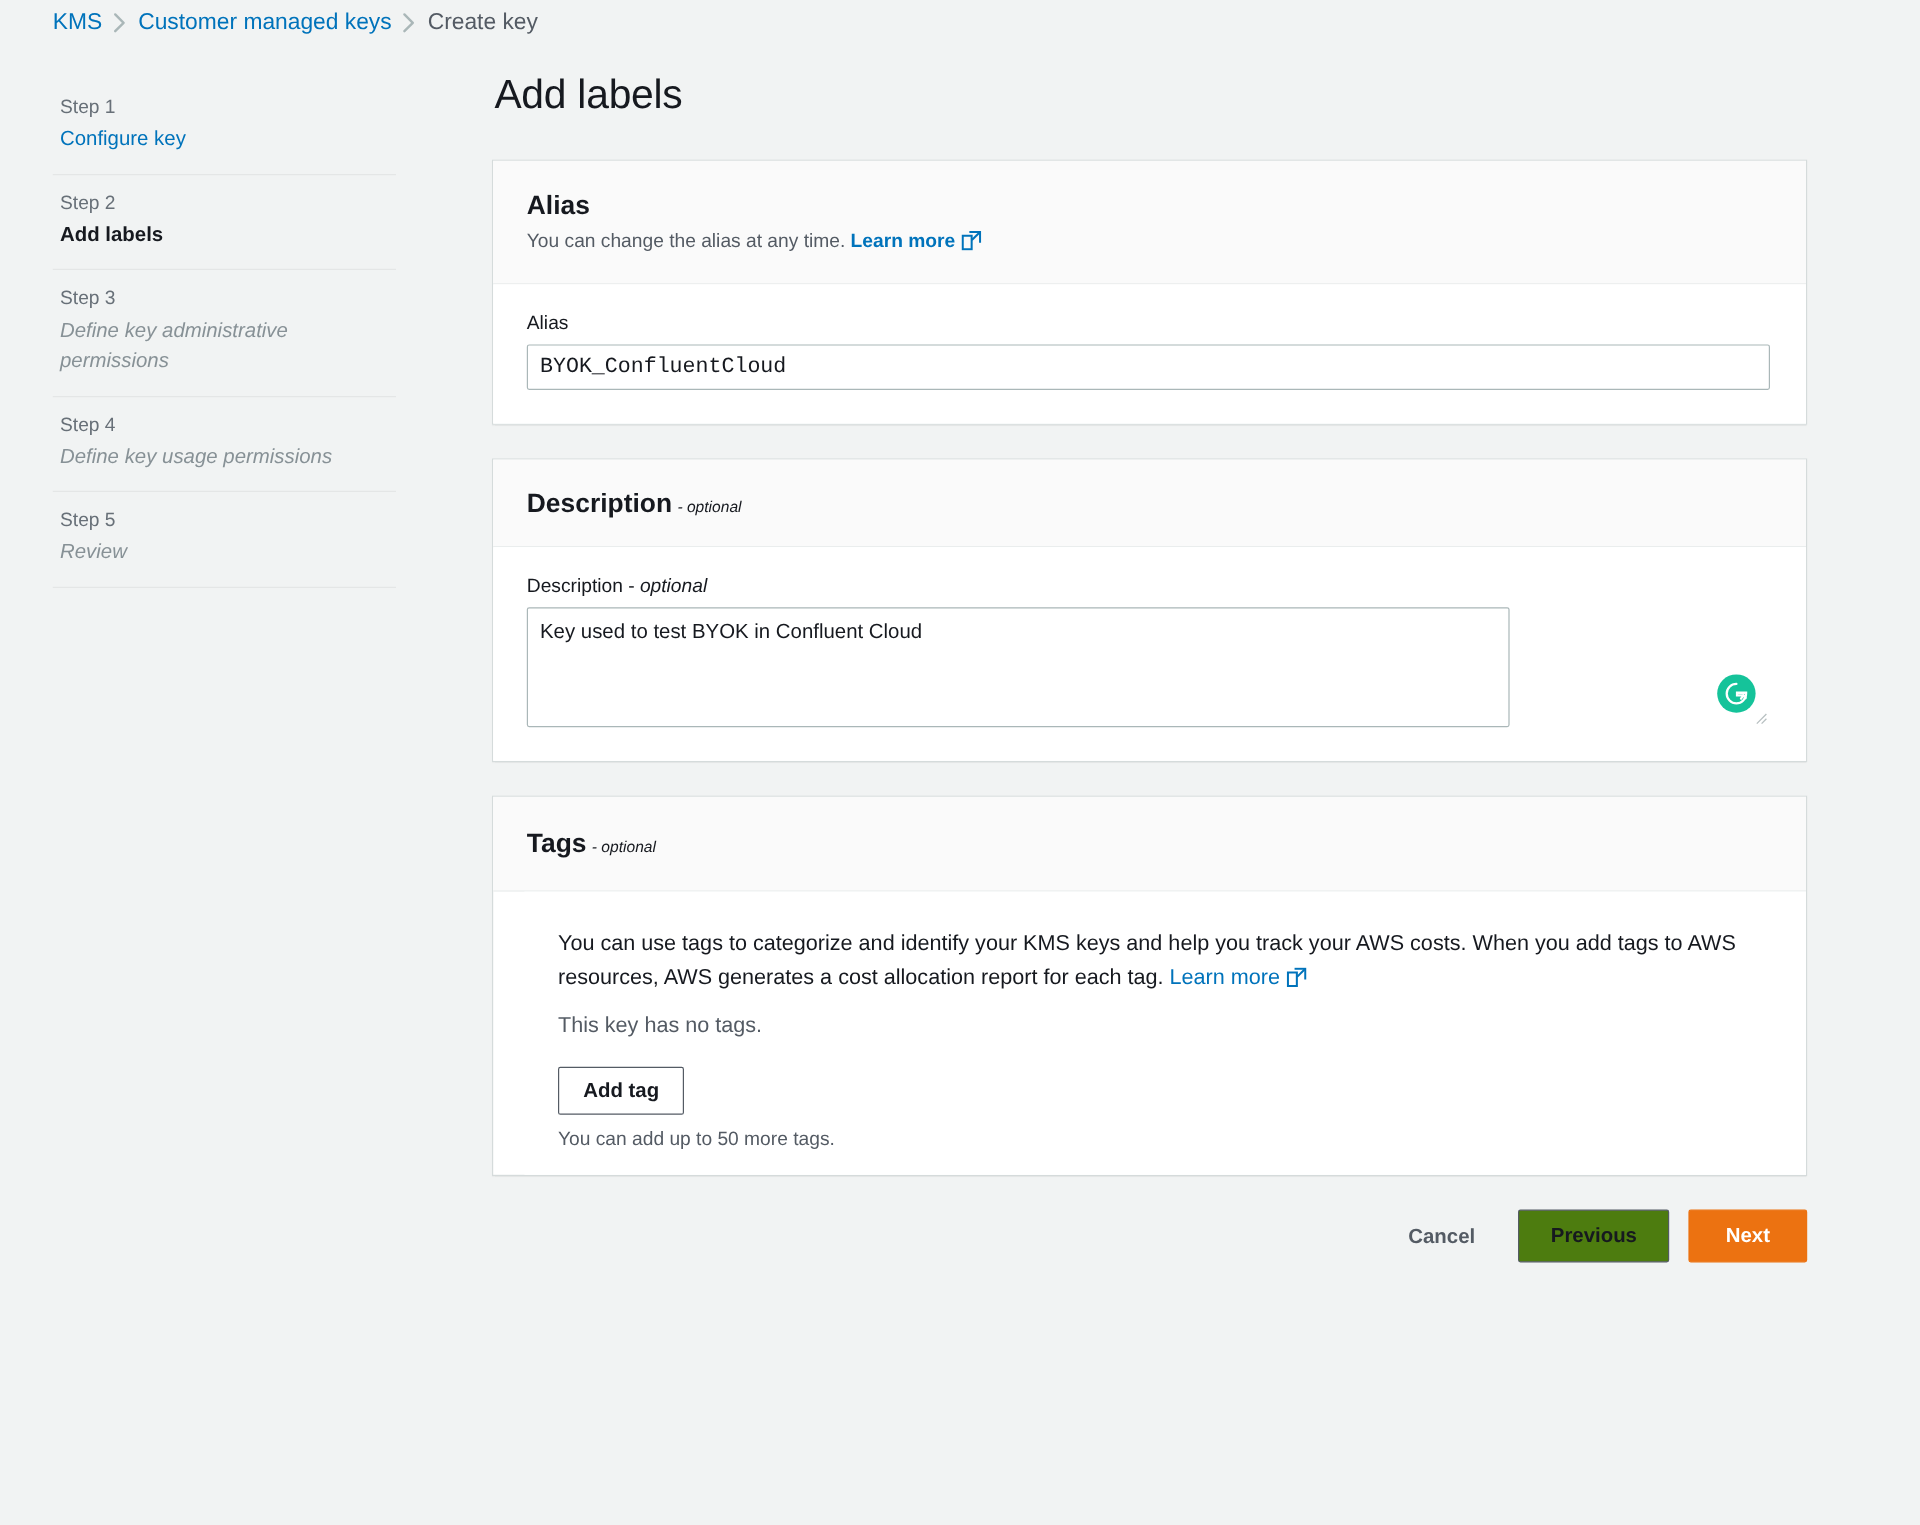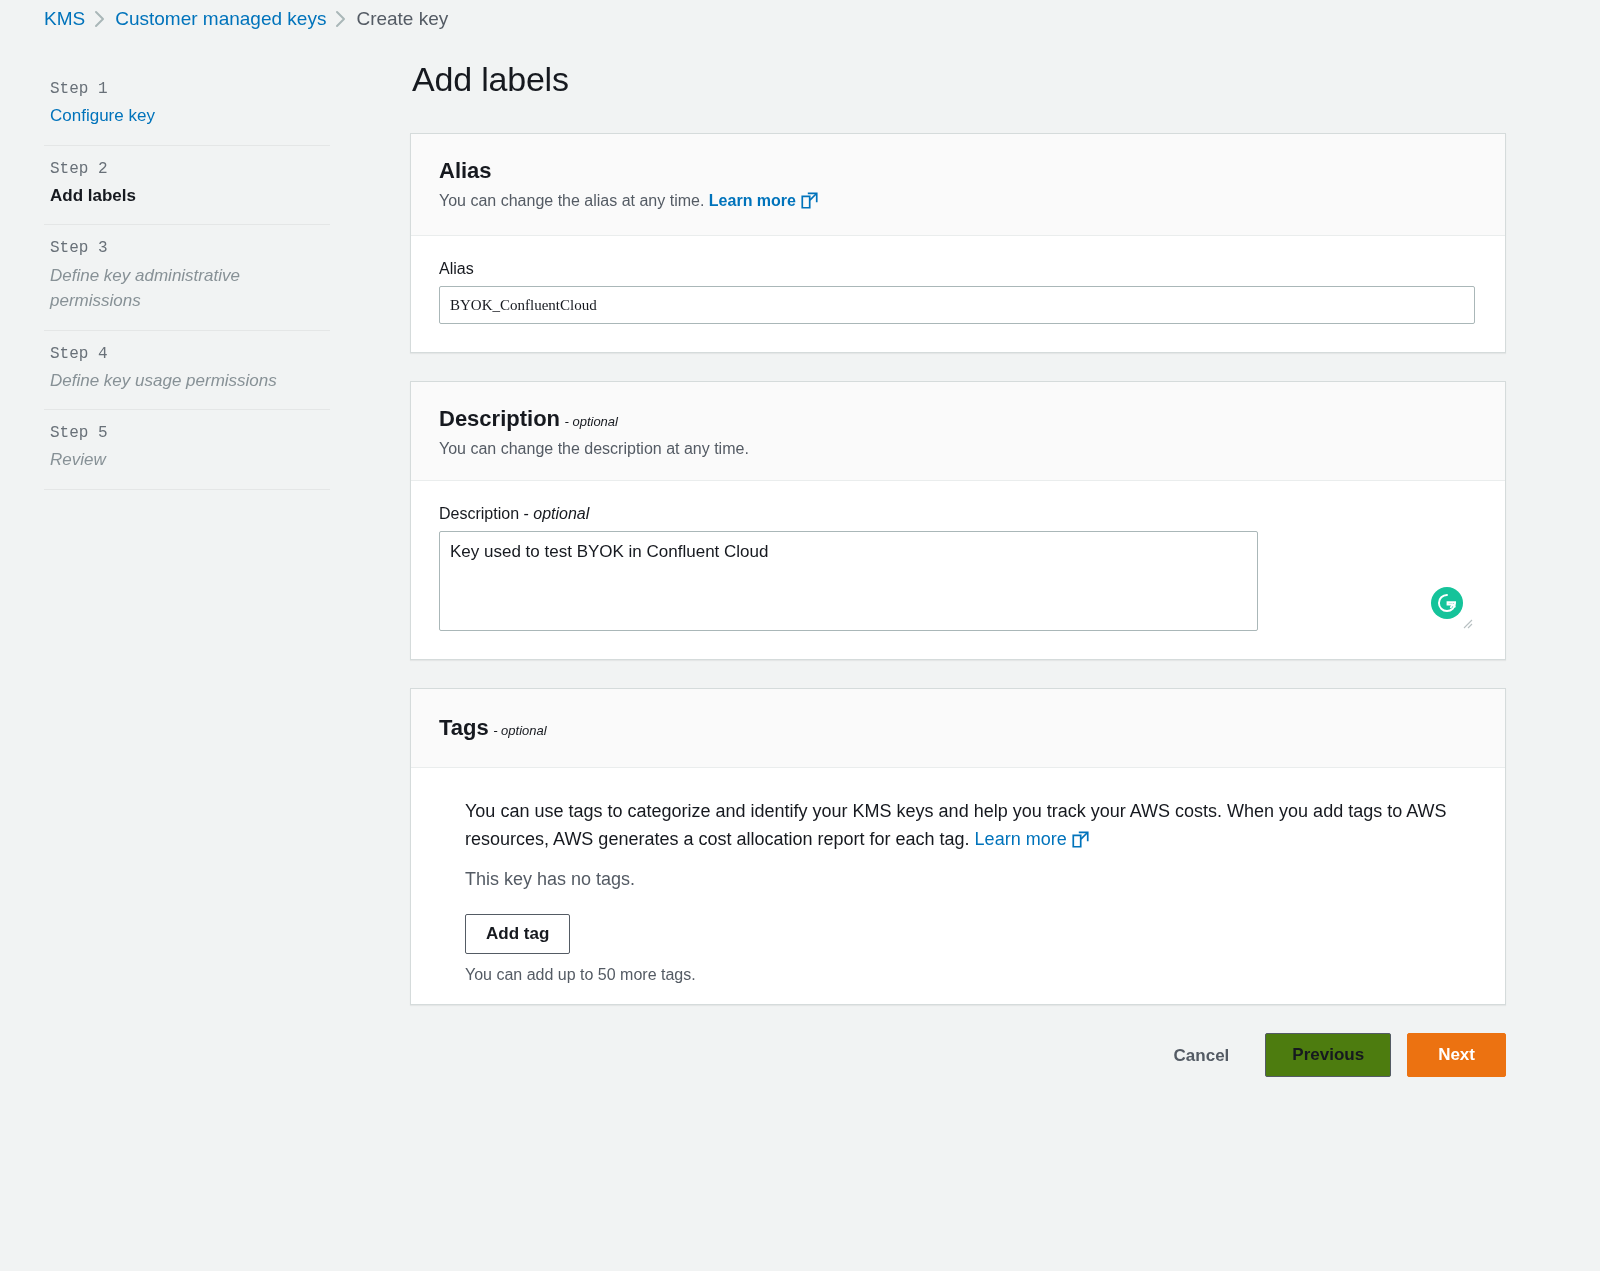--- a/index.html
+++ b/index.html
@@ -27,21 +27,21 @@
   }
   .bc-sep svg { display: block; margin: 0 auto; }
 
   
   .steps { position: absolute; left: 44px; top: 66px; width: 286px; }
   .step {
     padding: 12px 0 16px 6px;
     border-bottom: 1px solid #e4e6e6;
   }
   .step:last-child { border-bottom: 1px solid #e4e6e6; }
-  .step-num { font-size: 16px; color: #687078; line-height: 1.45; font-family: Liberation Mono, monospace; }
+  .step-num { font-size: 16px; color: #687078; line-height: 1.45; }
   .step-title { font-size: 17px; line-height: 1.5; margin-top: 2px; }
   .step-title.link { color: #0073bb; cursor: pointer; }
   .step-title.active { color: #16191f; font-weight: bold; }
   .step-title.muted { color: #879196; font-style: italic; }
 
   
   .main { position: absolute; left: 410px; top: 60px; width: 1096px; }
   .page-title {
     font-size: 34px; font-weight: normal; color: #16191f;
     margin: 0 0 34px 2px; letter-spacing: -0.2px;
@@ -67,22 +67,22 @@
     font-size: 16px; color: #545b64; margin-top: 8px;
   }
   .card-body { padding: 24px 28px 28px 28px; background: #ffffff; }
 
   .field-label { font-size: 16px; color: #16191f; margin-bottom: 8px; }
   .field-label .opt { font-style: italic; }
 
   .text-input {
     display: block; width: 1036px; height: 38px;
     border: 1px solid #aab7b8; border-radius: 2px;
-    padding: 4px 10px; font-size: 15px; color: #16191f;
-    font-family: Liberation Serif, serif;
+    padding: 4px 10px; font-size: 18px; color: #16191f;
+    font-family: Liberation Mono, monospace;
     background: #ffffff; outline: none;
   }
   .ta-wrap { position: relative; width: 1036px; }
   .text-area {
     display: block; width: 819px; height: 100px;
     border: 1px solid #aab7b8; border-radius: 2px;
     padding: 8px 10px; font-size: 17px; color: #16191f;
     font-family: "Liberation Sans", sans-serif;
     background: #ffffff; outline: none; resize: none;
     line-height: 1.45;
@@ -199,21 +199,20 @@
       <div class="card-body">
         <div class="field-label">Alias</div>
         <input class="text-input" type="text" value="BYOK_ConfluentCloud" style="">
       </div>
     </div>
 
     <div class="card">
       <div class="card-head">
         <span class="card-h">Description</span>
         <span class="card-h-opt">- optional</span>
-        <div class="card-sub">You can change the description at any time.</div>
       </div>
       <div class="card-body">
         <div class="field-label">
           <span>Description - </span><span class="opt">optional</span>
         </div>
         <div class="ta-wrap">
           <textarea class="text-area" style="">Key used to test BYOK in Confluent Cloud</textarea>
           <div class="grammarly">
             <svg width="22" height="22" viewBox="0 0 24 24">
               <path d="M12 3.2 A8.8 8.8 0 1 0 20.8 12 L20.8 11.2 L12.6 11.2 L12.6 13.6 L18.1 13.6" fill="none" stroke="#ffffff" stroke-width="2.1" stroke-linecap="round"></path>

